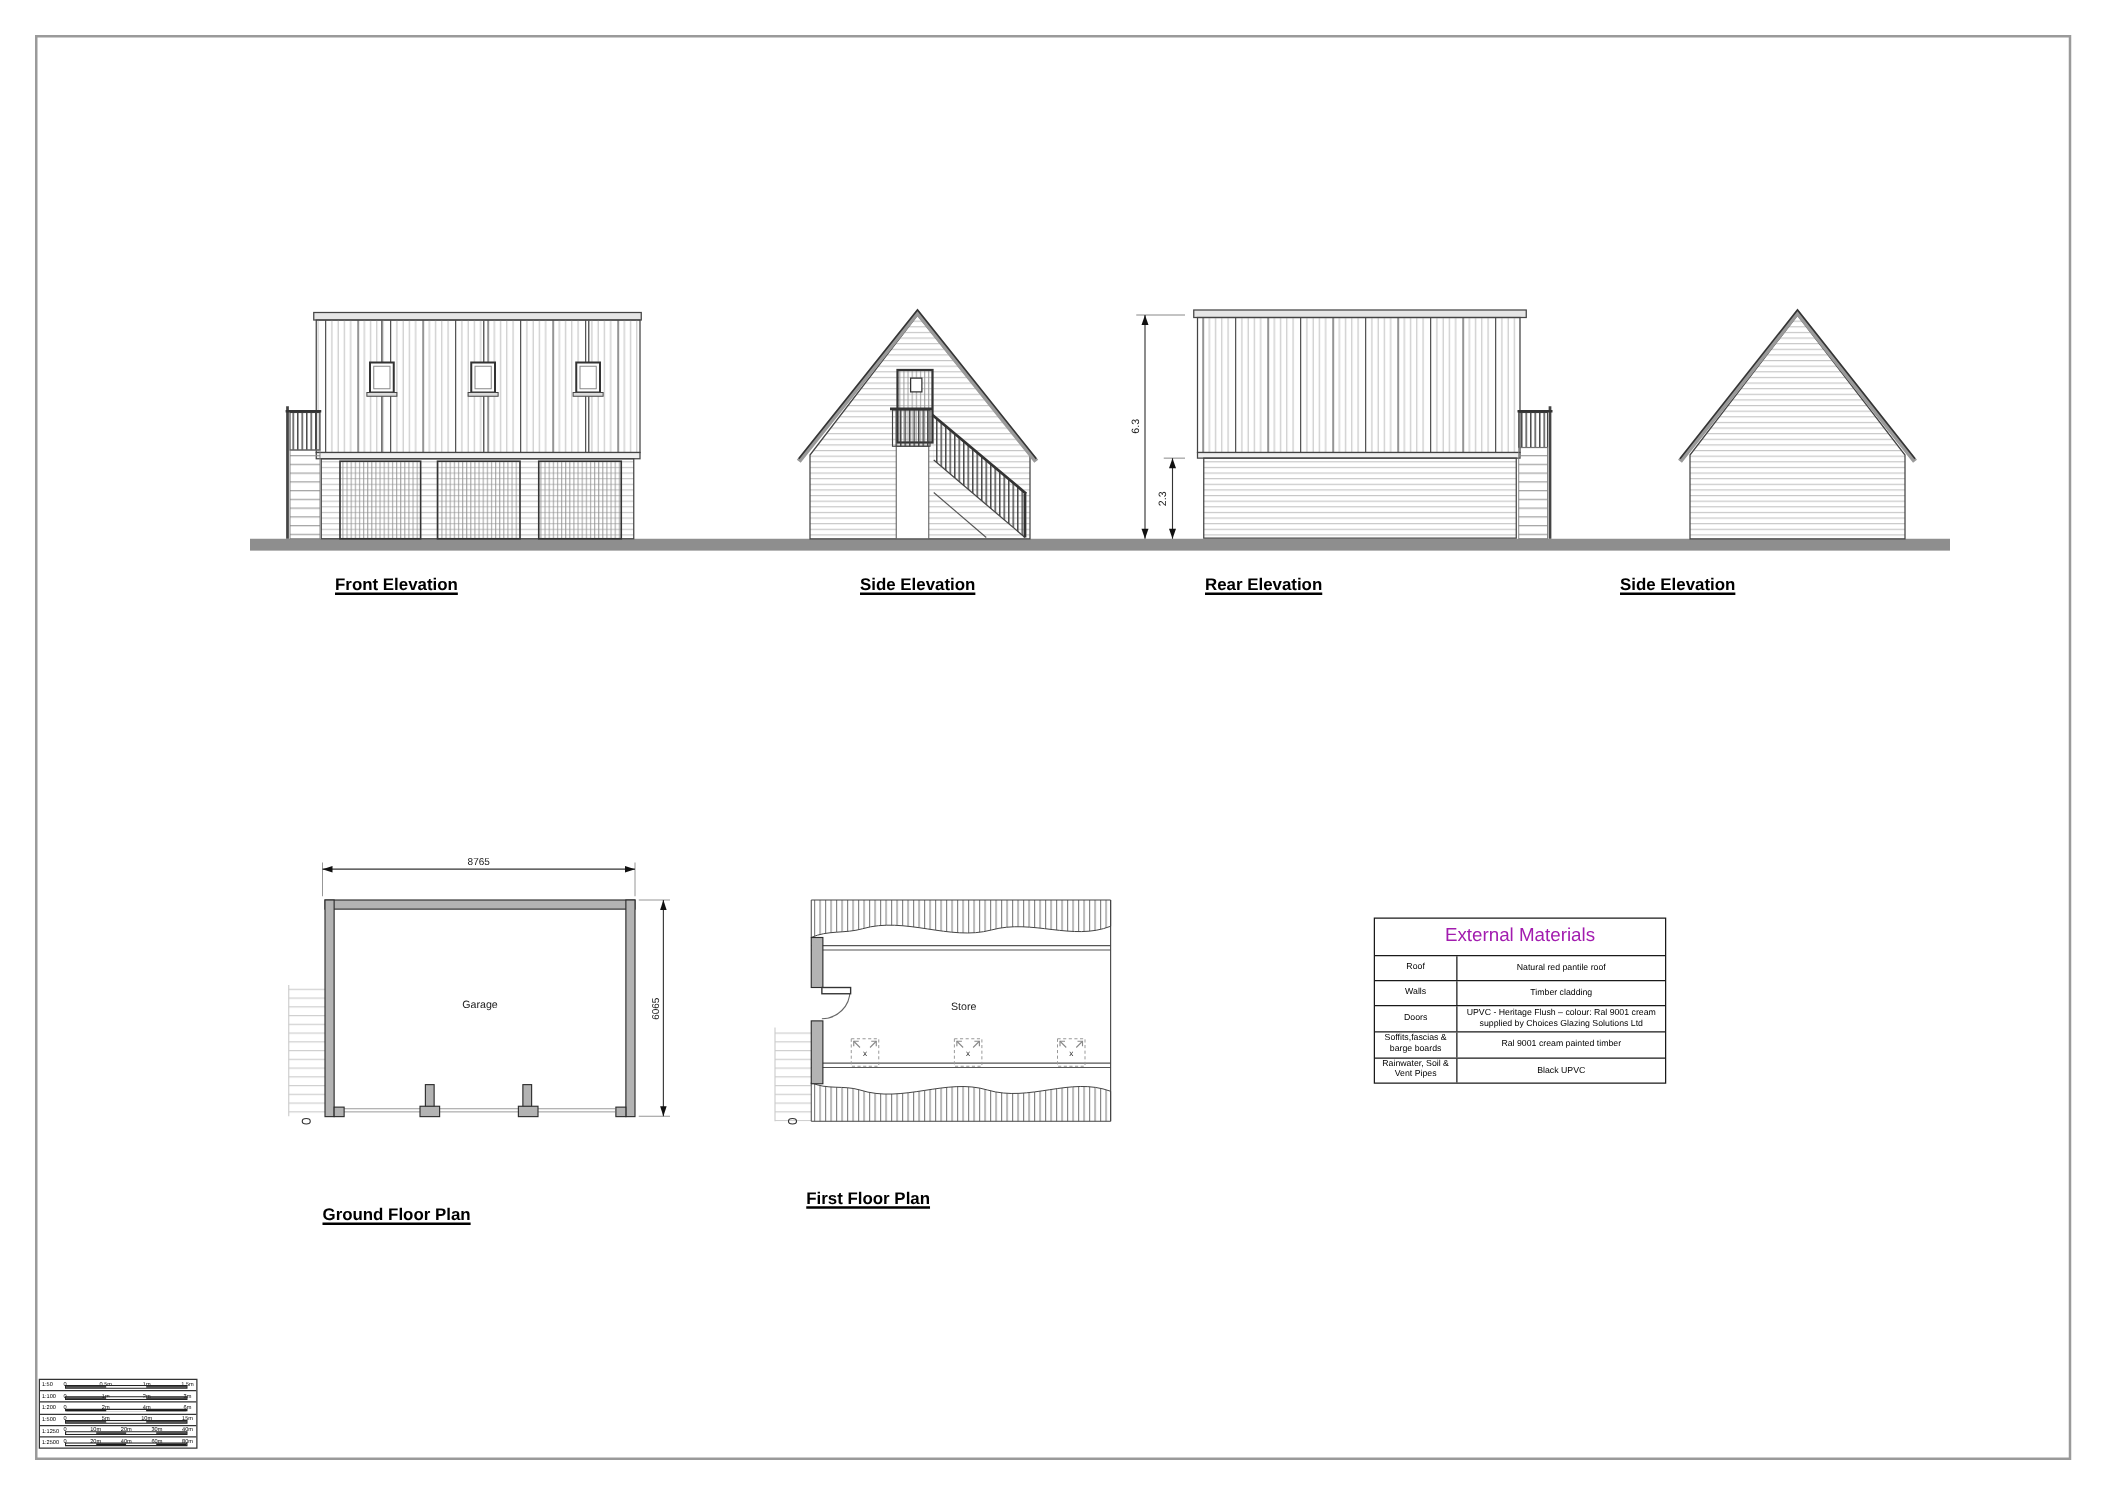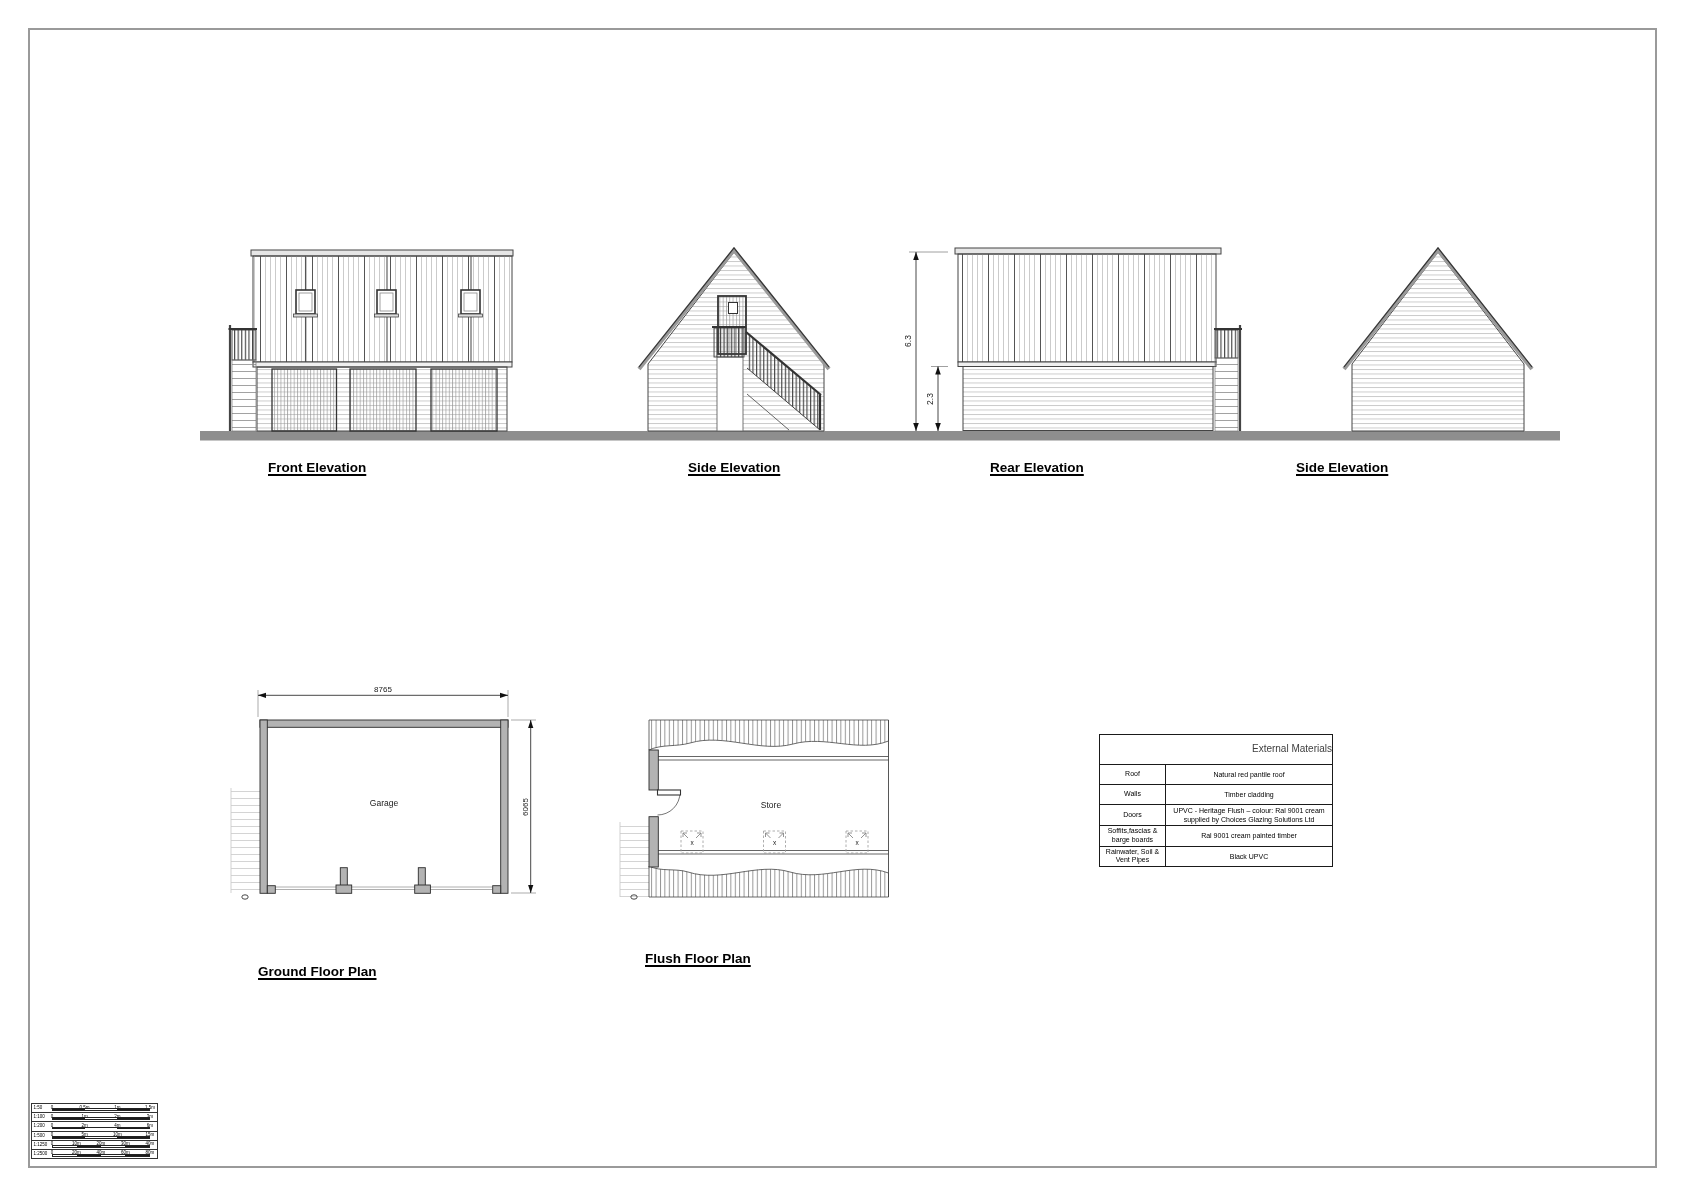--- a/index.html
+++ b/index.html
@@ -13,21 +13,21 @@
     position:absolute; font-weight:bold; color:#000;
     text-decoration:underline; text-decoration-thickness:1.5px; text-underline-offset:2px;
     white-space:nowrap;
   }
   .elev-label { font-size:13.5px; top:460px;padding-left:40px; }
   .plan-label { font-size:13.5px; top:951px; }
 
   
   #materials { position:absolute; left:1099px; top:734px; width:234px; height:133px;
     border:1.5px solid #1a1a1a; background:#fff; display:flex; flex-direction:column; }
-  #materials .mt-title { height:29px; line-height:28px; text-align:right; font-size:10px; color:#404040; }
+  #materials .mt-title { height:29px; line-height:28px; text-align:center; font-size:15px; color:#a21caf; }
   #materials .mt-row { display:flex; border-top:1px solid #1a1a1a; flex:1; }
   #materials .mt-item { width:66px; border-right:1px solid #1a1a1a; display:flex; align-items:center;
     justify-content:center; text-align:center; font-size:7px; line-height:1.25; color:#000; padding:1px; }
   #materials .mt-spec { flex:1; display:flex; align-items:center; justify-content:center;
     text-align:center; font-size:7px; line-height:1.3; color:#000; padding:1px 6px; }
 
   
   #scalebars { position:absolute; left:31px; top:1103px; width:127px; height:56px;
     border:1px solid #333; background:#fff; display:flex; flex-direction:column; }
   .sb-row { flex:1; display:flex; border-bottom:1px solid #333; position:relative; }
@@ -252,24 +252,24 @@
         <line x1="861" y1="838" x2="866" y2="833" stroke="#888" stroke-width="0.9"></line>
         <polyline points="862,833 866,833 866,837" fill="none" stroke="#888" stroke-width="0.9"></polyline>
         <text x="857" y="845" font-size="6.5" text-anchor="middle" fill="#777">x</text>
       </g>
       <ellipse cx="634" cy="897" rx="3.2" ry="2.2" fill="none" stroke="#333" stroke-width="0.9"></ellipse>
     </g>
   </svg>
 
   <div class="elev-label" style="left:228px;">Front Elevation</div>
   <div class="elev-label" style="left:648px;">Side Elevation</div>
-  <div class="elev-label" style="left:950px;">Rear Elevation</div>
+  <div class="elev-label" style="left:924px;">Rear Elevation</div>
   <div class="elev-label" style="left:1256px;">Side Elevation</div>
   <div class="plan-label" style="left:258px;margin-top:13px;">Ground Floor Plan</div>
-  <div class="plan-label" style="left:645px;">Flush Floor Plan</div>
+  <div class="plan-label" style="left:645px;">First Floor Plan</div>
 
   <div id="materials">
     <div class="mt-title">External Materials</div>
     <div class="mt-row">
       <div class="mt-item">Roof</div>
       <div class="mt-spec">Natural red pantile roof</div>
     </div>
     <div class="mt-row">
       <div class="mt-item">Walls</div>
       <div class="mt-spec">Timber cladding</div>

